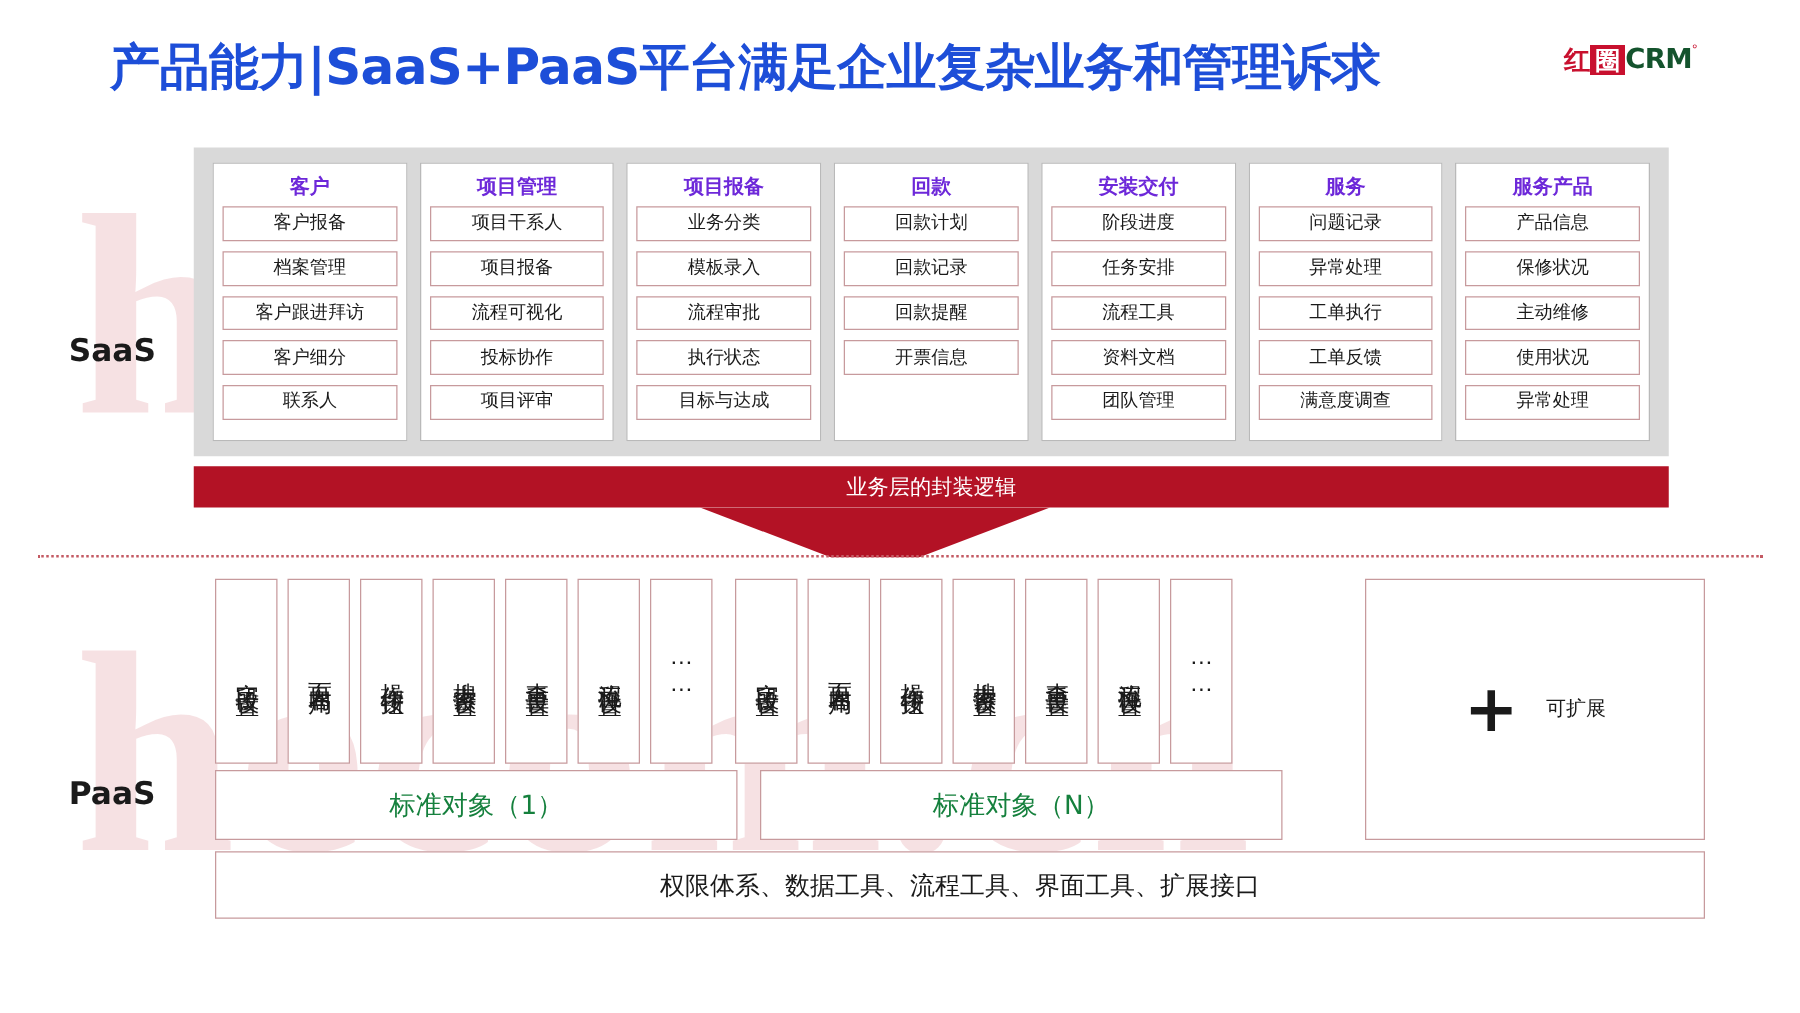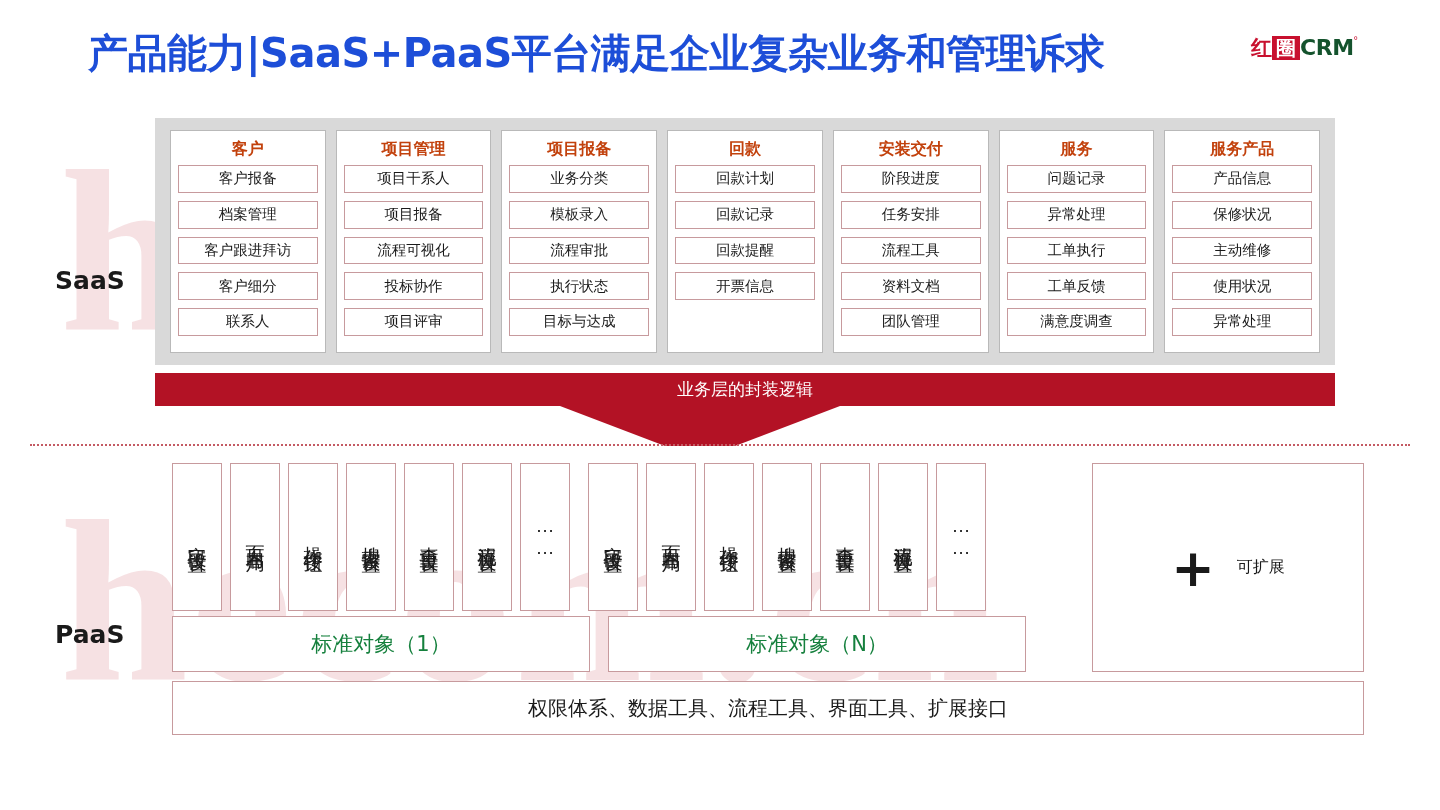--- a/index.html
+++ b/index.html
@@ -122,21 +122,21 @@
     background: #ffffff;
     border: 1px solid #b9b9b9;
     flex: 1 1 0;
     display: flex;
     flex-direction: column;
     padding: 6px 7px 8px 7px;
     box-sizing: border-box;
   }
   .saas-col-title {
     text-align: center;
-    color: #c2410c;
+    color: #6d28d9;
     font-weight: bold;
     font-size: 16px;
     padding: 2px 0 5px 0;
     font-family: "DejaVu Sans", "Liberation Sans", sans-serif;
   }
   .saas-item {
     border: 1px solid #c79a9d;
     background: #ffffff;
     text-align: center;
     font-size: 14.5px;

